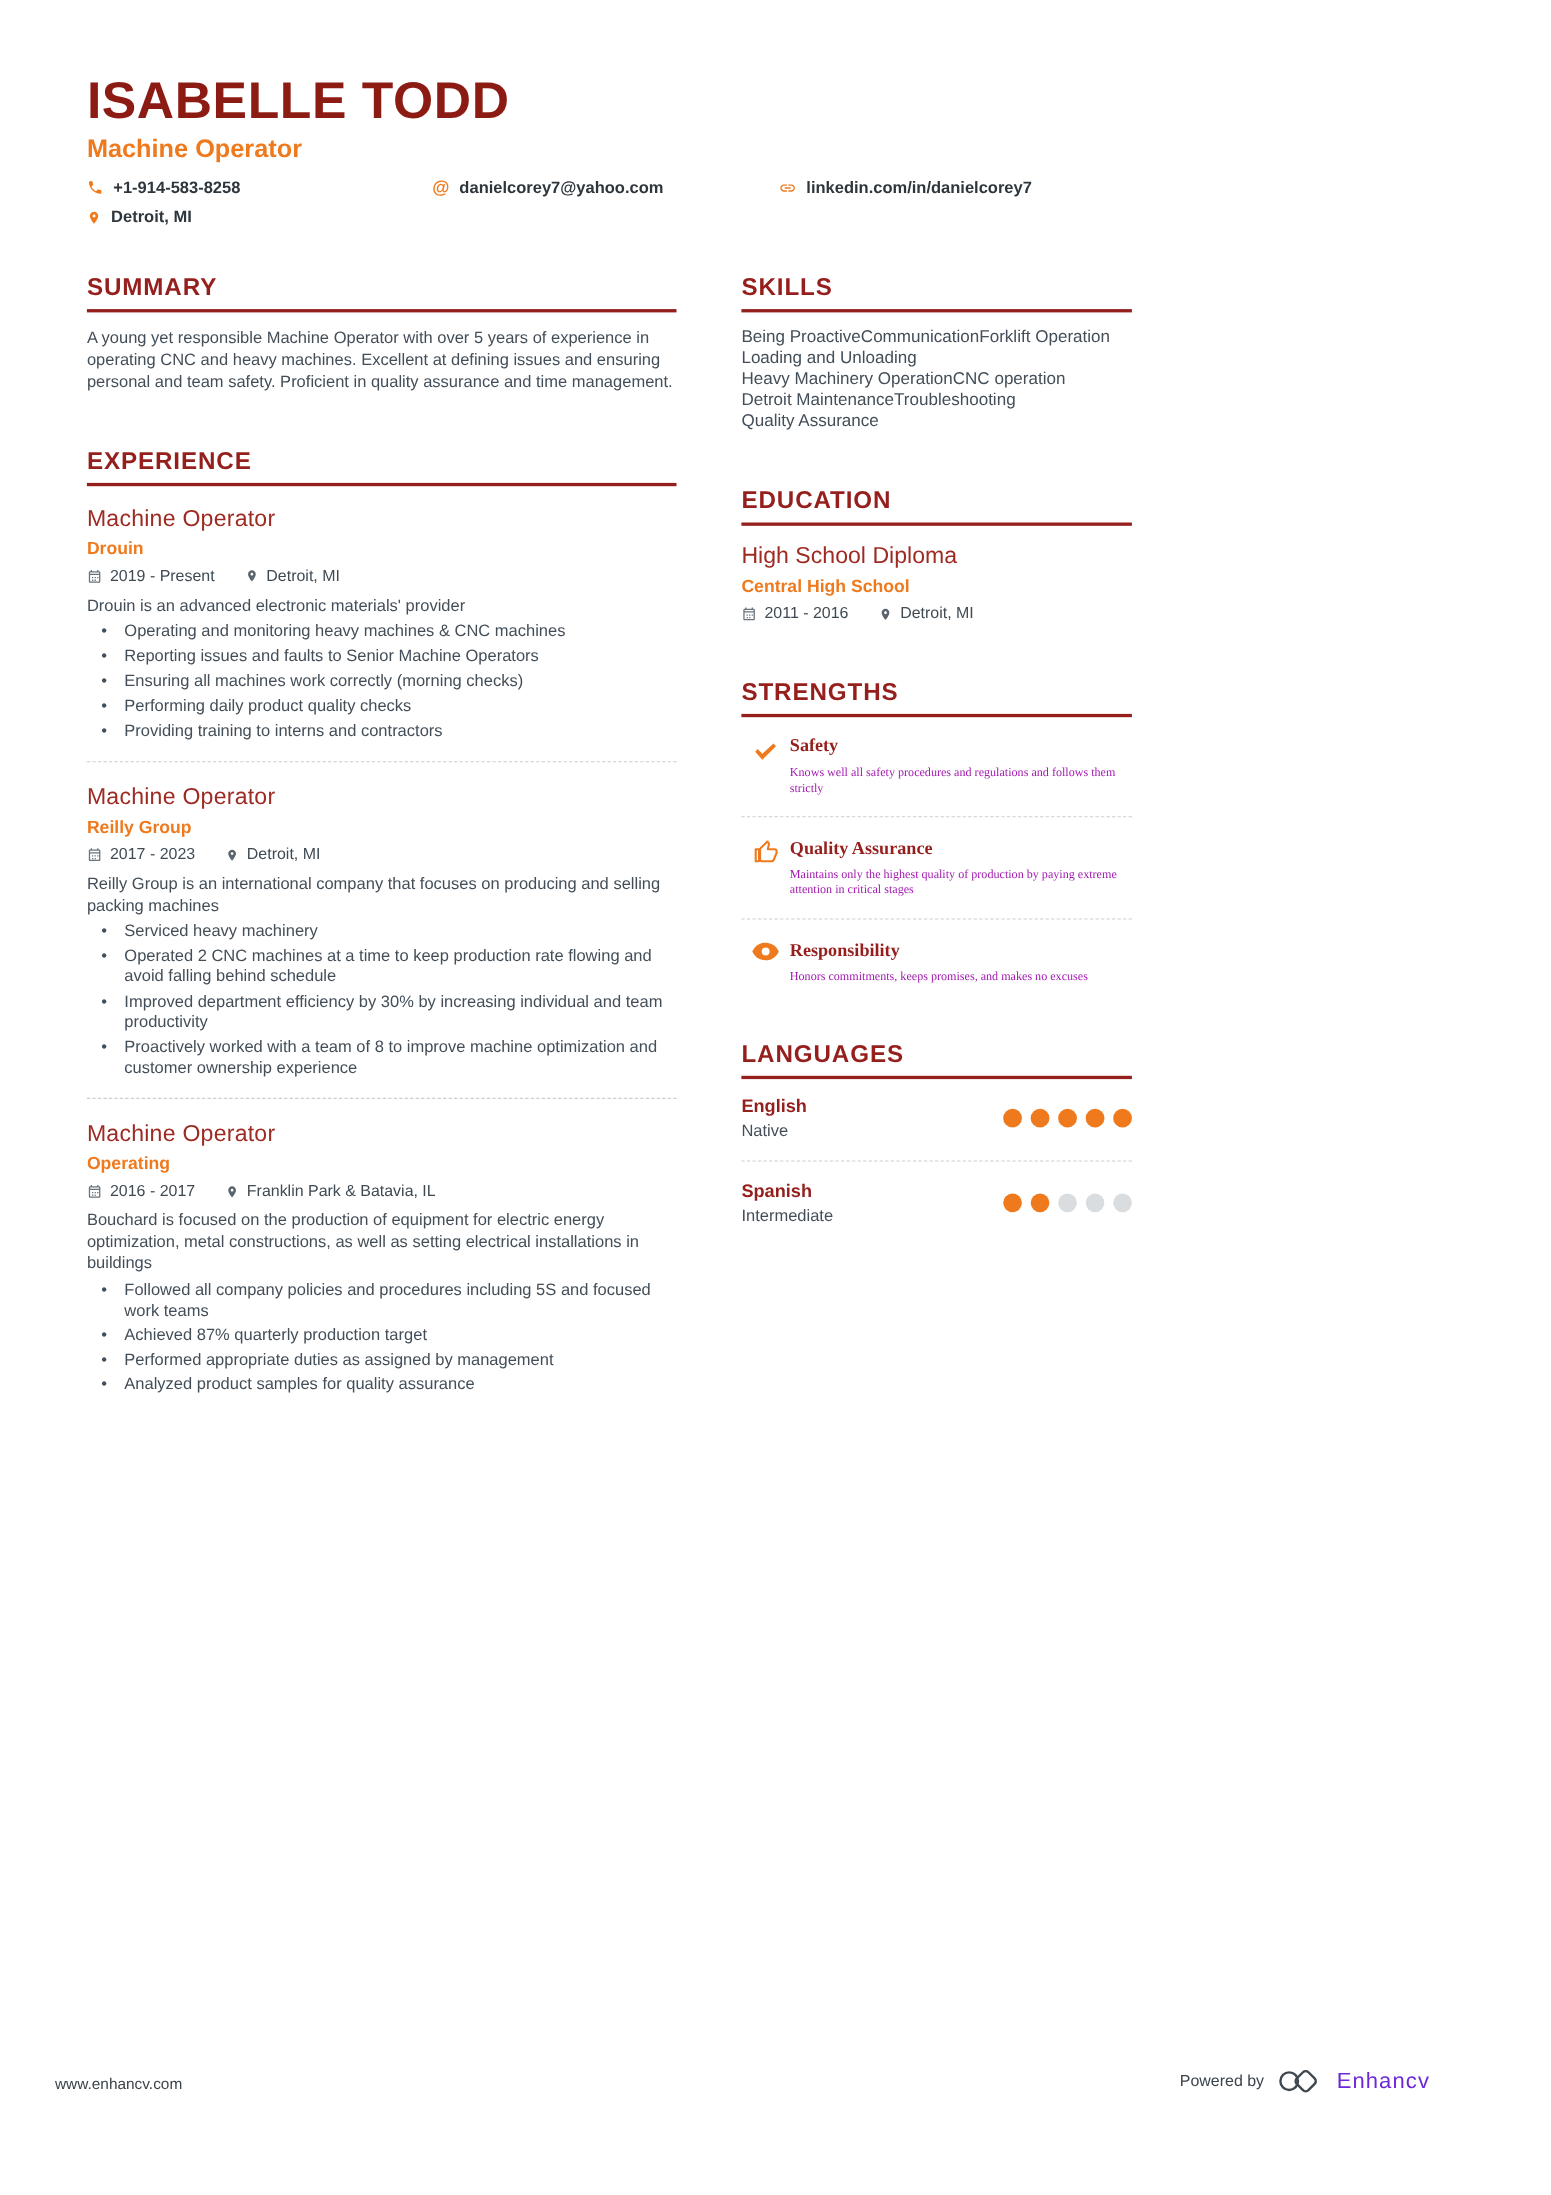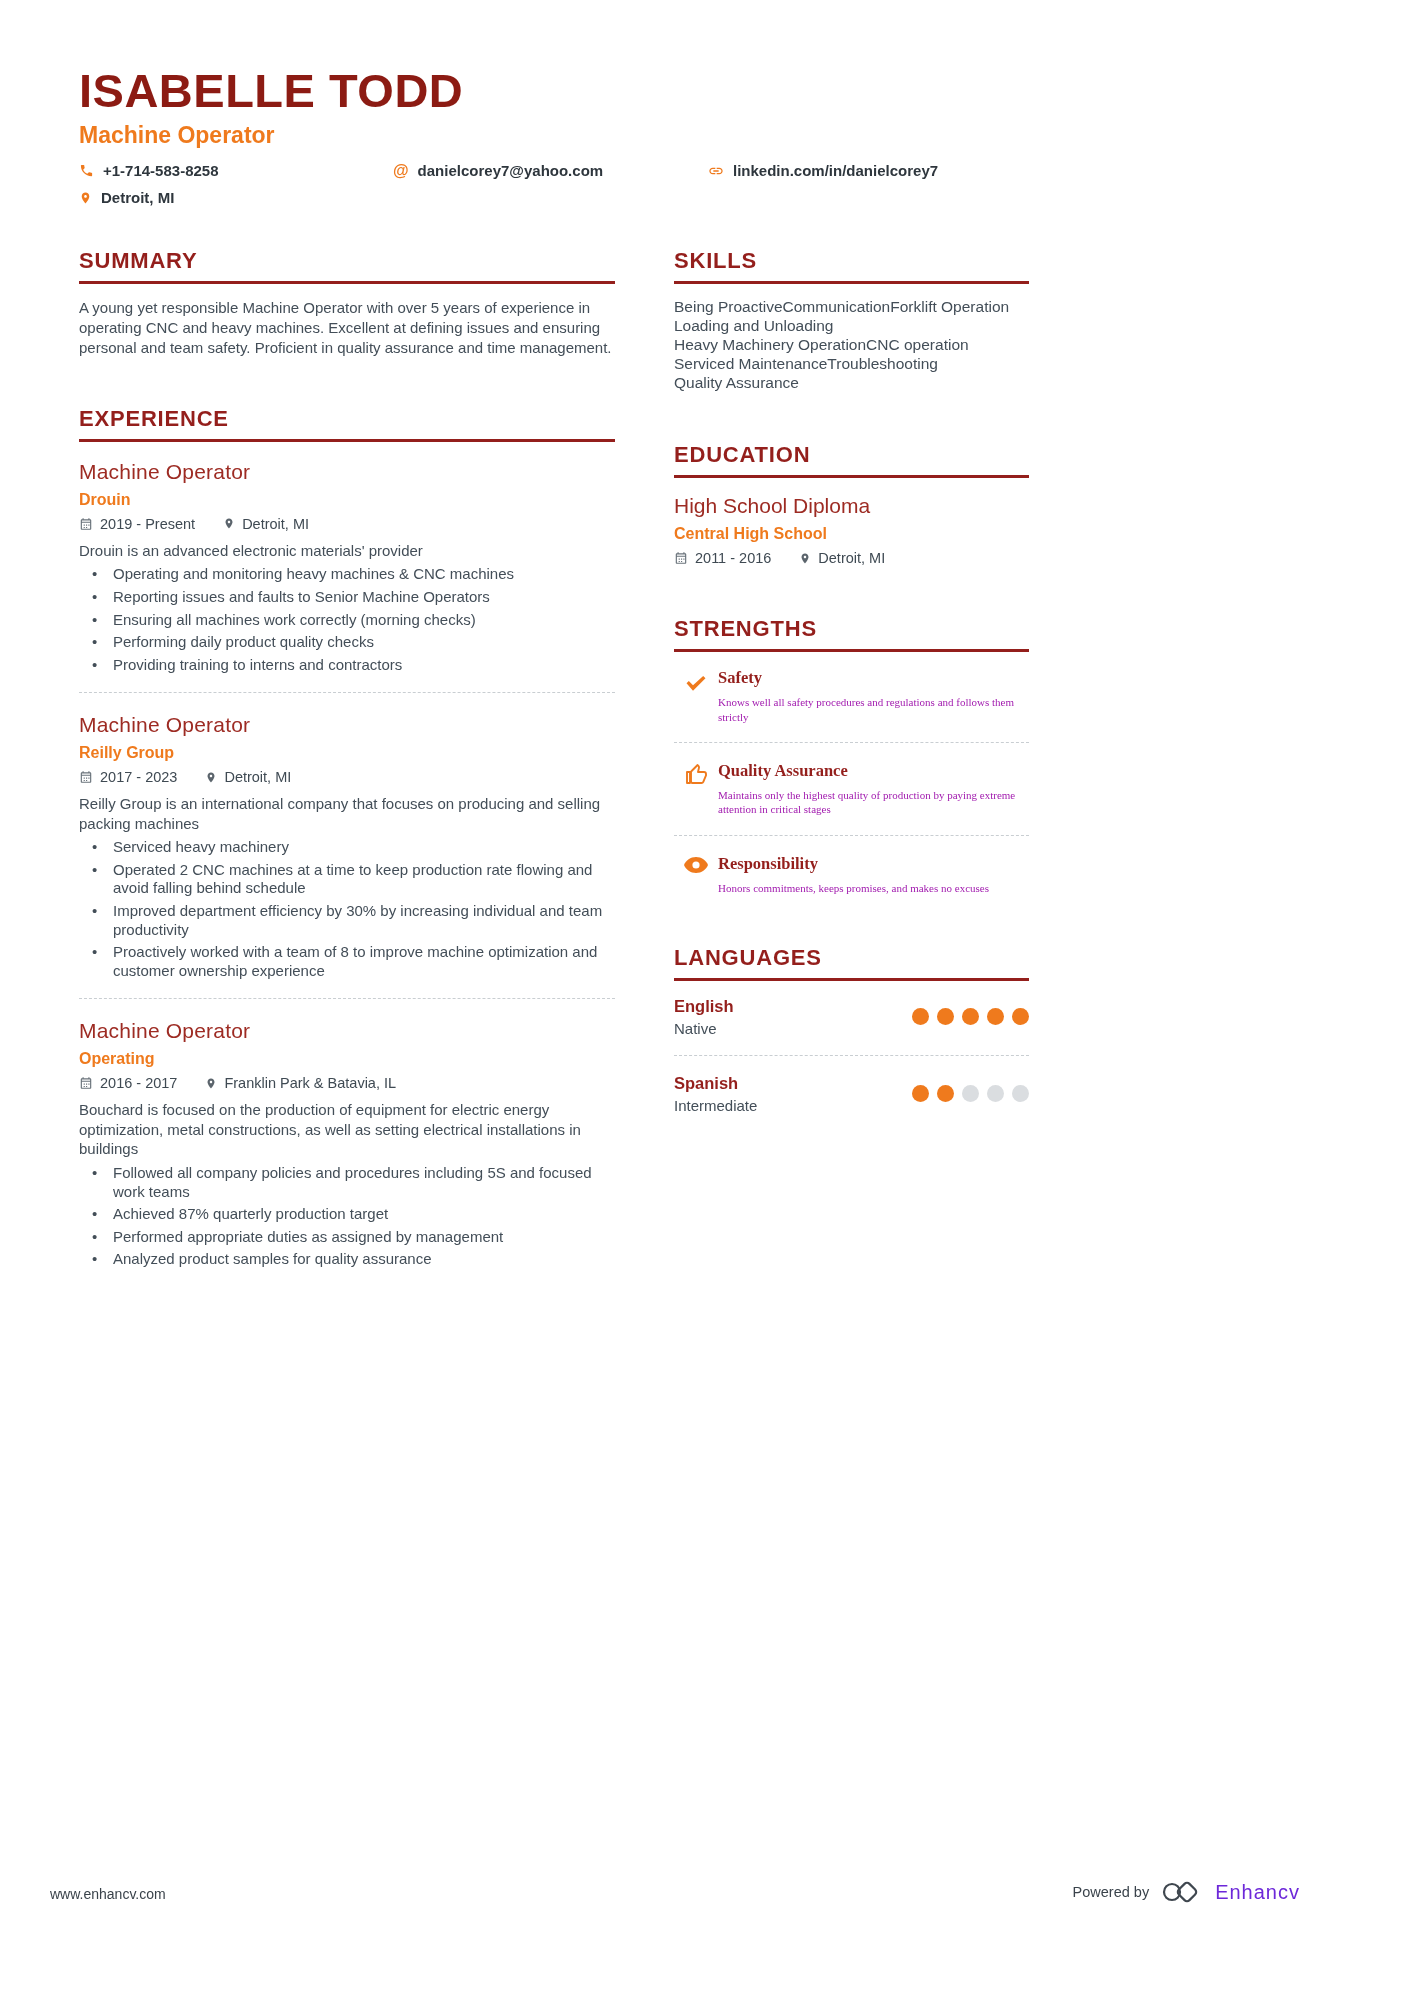--- a/index.html
+++ b/index.html
@@ -80,21 +80,21 @@
     <div class="name">ISABELLE TODD</div>
     <div class="job-headline">Machine Operator</div>
 
     <div class="contact-row">
       <div class="contact-item">
         <span class="icon">
           <svg width="15" height="15" viewBox="0 0 24 24" fill="#EF7A1D">
               <path d="M6.62 10.79c1.44 2.83 3.76 5.14 6.59 6.59l2.2-2.2c.27-.27.67-.36 1.02-.24 1.12.37 2.33.57 3.57.57.55 0 1 .45 1 1V20c0 .55-.45 1-1 1-9.39 0-17-7.61-17-17 0-.55.45-1 1-1h3.5c.55 0 1 .45 1 1 0 1.25.2 2.45.57 3.57.11.35.03.74-.25 1.02l-2.2 2.2z"></path>
             </svg>
         </span>
-        <span>+1-714-583-8258</span>
+        <span>+1-914-583-8258</span>
       </div>
       <div class="contact-item">
         <span class="icon at-glyph">@</span>
         <span>danielcorey7@yahoo.com</span>
       </div>
       <div class="contact-item">
         <span class="icon">
           <svg width="16" height="16" viewBox="0 0 24 24" fill="#EF7A1D">
               <path d="M3.9 12c0-1.71 1.39-3.1 3.1-3.1h4V7H7c-2.76 0-5 2.24-5 5s2.24 5 5 5h4v-1.9H7c-1.71 0-3.1-1.39-3.1-3.1zM8 13h8v-2H8v2zm9-6h-4v1.9h4c1.71 0 3.1 1.39 3.1 3.1s-1.39 3.1-3.1 3.1h-4V17h4c2.76 0 5-2.24 5-5s-2.24-5-5-5z"></path>
             </svg>
@@ -223,21 +223,21 @@
   </div>
 
   <div class="col-right">
 
     <div class="section">
       <div class="sec-heading">SKILLS</div>
       <div class="skills-list">
         <div class="skill-line">Being ProactiveCommunicationForklift Operation</div>
         <div class="skill-line">Loading and Unloading</div>
         <div class="skill-line">Heavy Machinery OperationCNC operation</div>
-        <div class="skill-line">Serviced MaintenanceTroubleshooting</div>
+        <div class="skill-line">Detroit MaintenanceTroubleshooting</div>
         <div class="skill-line">Quality Assurance</div>
       </div>
     </div>
 
     <div class="section">
       <div class="sec-heading">EDUCATION</div>
       <div class="edu-degree">High School Diploma</div>
       <div class="edu-school">Central High School</div>
       <div class="meta">
         <span class="meta-item">

